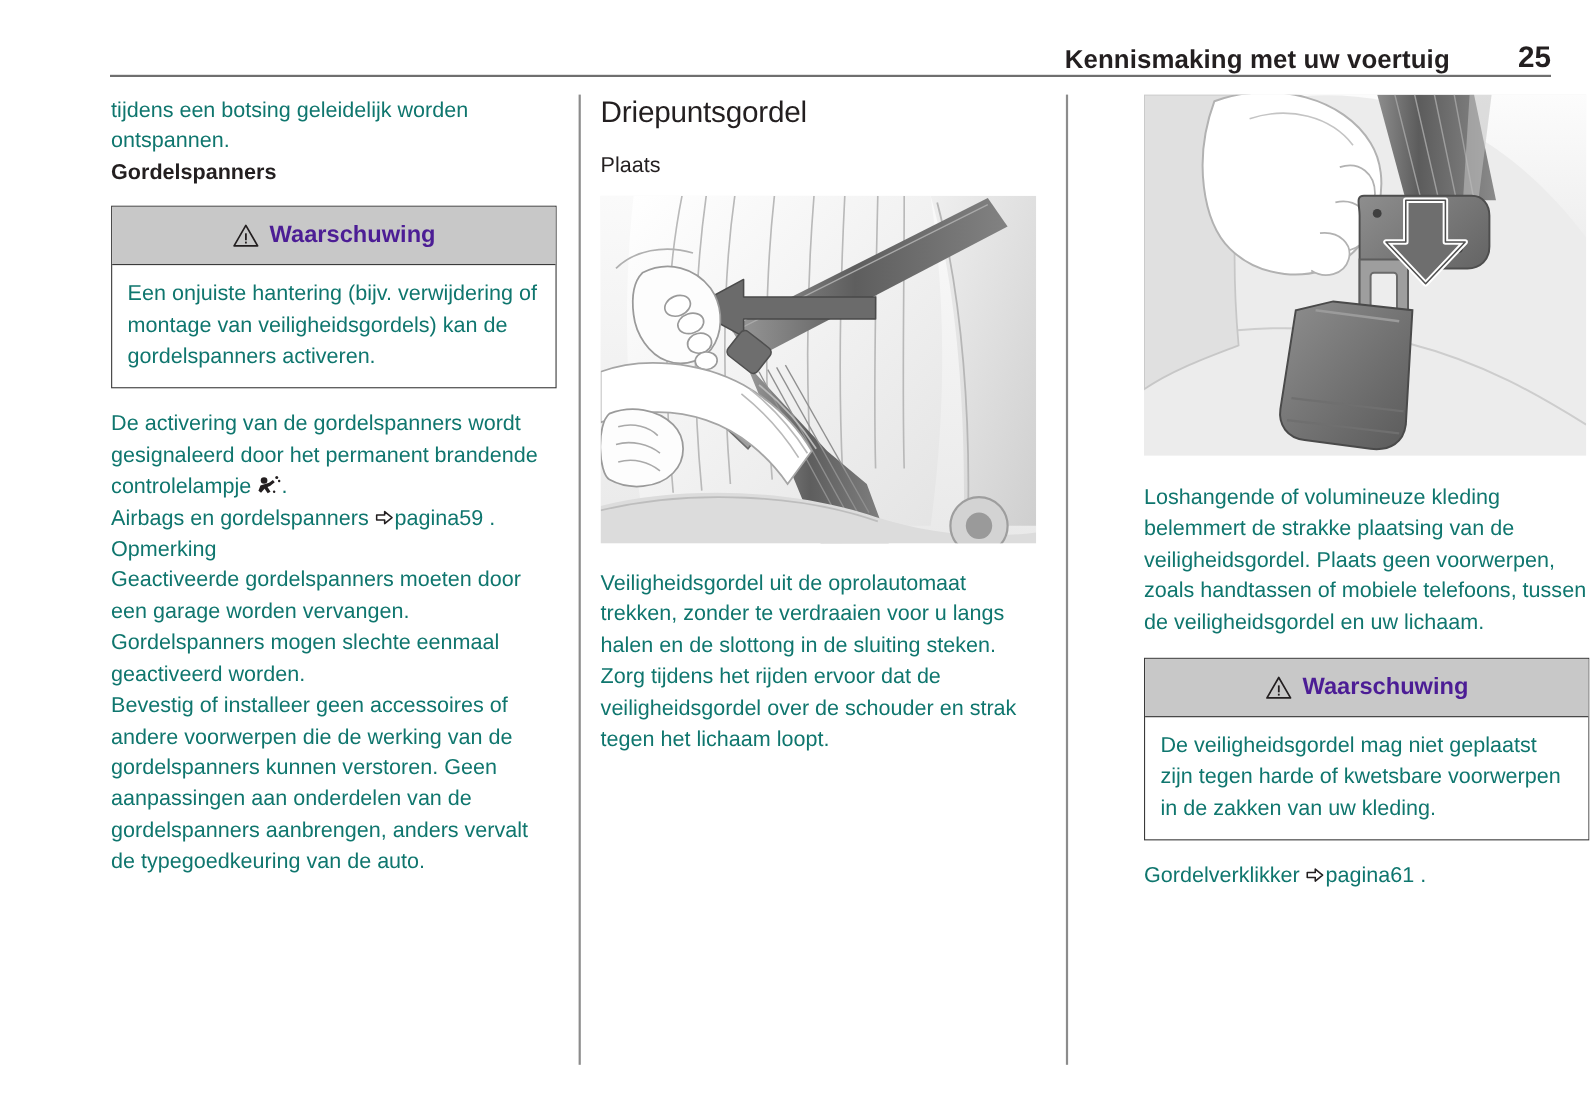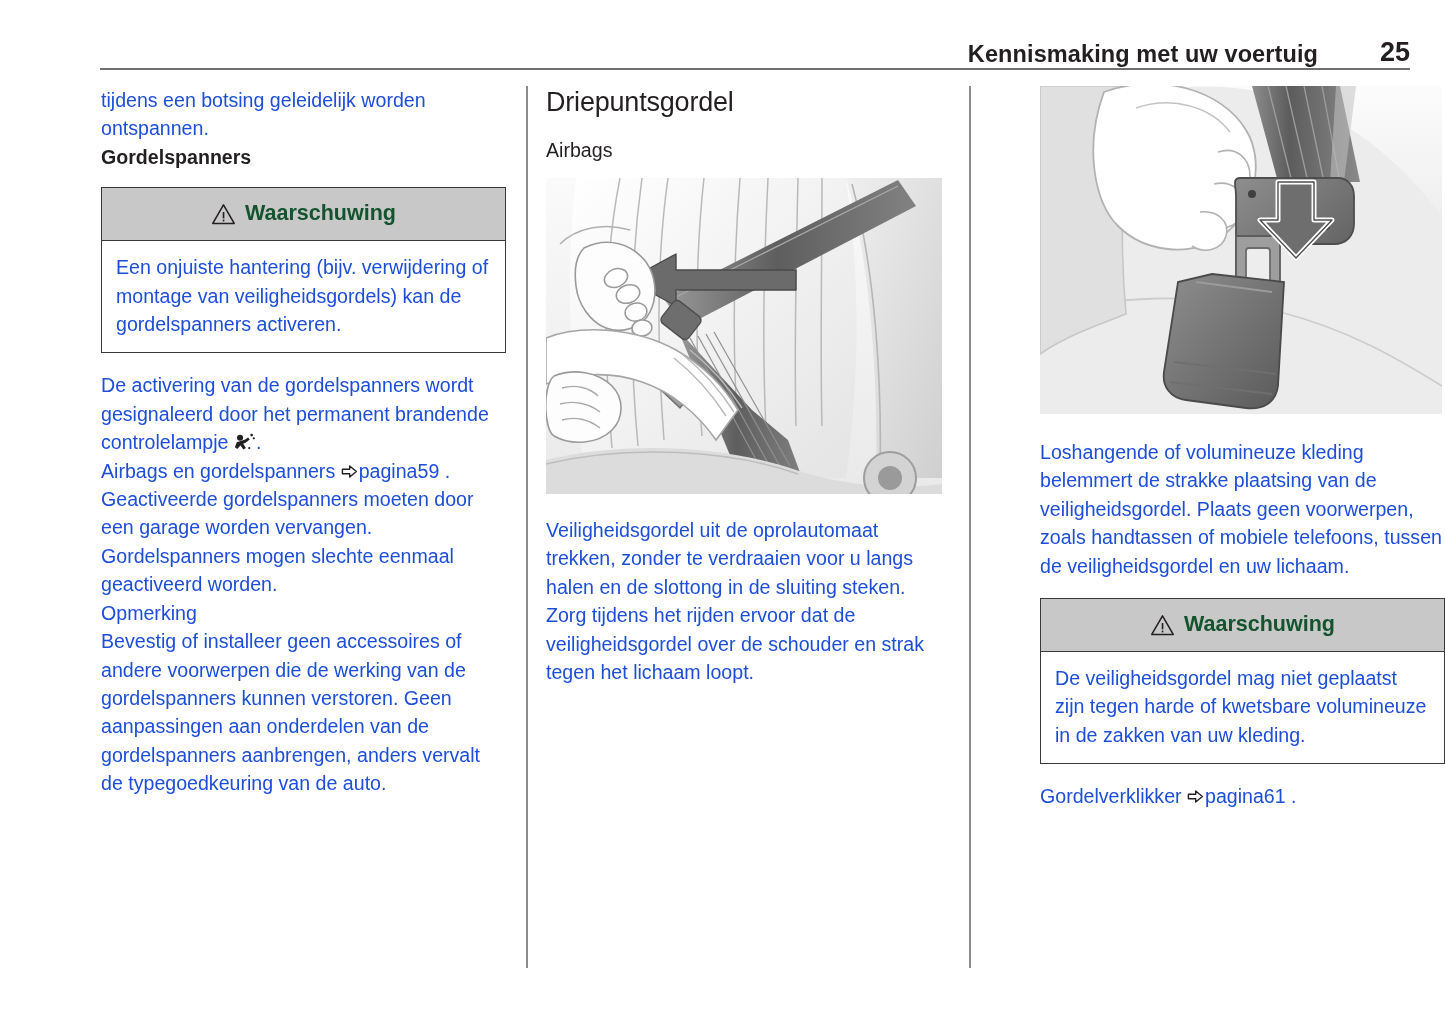--- a/index.html
+++ b/index.html
@@ -76,21 +76,21 @@
     background: #8c8c8c;
   }
   .divider-1 { left: 526px; }
   .divider-2 { left: 969px; }
 
   
   p {
     margin: 0;
     font-size: 19.6px;
     line-height: 28.4px;
-    color: #1d4ed8;
+    color: #0f766e;
   }
   .body-text { margin-bottom: 0; }
   .gap-sm { margin-top: 21px; }
 
   h1.section-title {
     margin: 0;
     font-size: 27px;
     font-weight: normal;
     line-height: 32px;
     color: #231f20;
@@ -128,21 +128,21 @@
   }
   .warn-tri {
     display: inline-block;
     width: 25px;
     height: 22px;
     flex: 0 0 auto;
   }
   .warnbox-title {
     font-size: 21.5px;
     font-weight: bold;
-    color: #14532d;
+    color: #4c1d95;
     line-height: 1;
   }
   .warnbox-body {
     padding: 12px 14px 14px 14px;
   }
   .warnbox-body p {
     font-size: 19.6px;
     line-height: 28.4px;
   }
 
@@ -224,32 +224,32 @@
     <p class="body-text">
       <span>Airbags en gordelspanners</span>
       <span class="nowrap"><span class="arrow-ref">
         <svg viewBox="0 0 18 18" width="17" height="17" xmlns="http://www.w3.org/2000/svg">
           <path d="M1.5 6.6 L9.2 6.6 L9.2 3.2 L16.3 9.0 L9.2 14.8 L9.2 11.4 L1.5 11.4 Z" fill="none" stroke="#231f20" stroke-width="1.5" stroke-linejoin="round"></path>
         </svg>
       </span><span>pagina59</span></span>
       <span>.</span>
     </p>
 
+    <p class="body-text">Opmerking</p>
+
     <p class="body-text">Geactiveerde gordelspanners moeten door een garage worden vervangen. Gordelspanners mogen slechte eenmaal geactiveerd worden.</p>
-
-    <p class="body-text">Opmerking</p>
 
     <p class="body-text">Bevestig of installeer geen accessoires of andere voorwerpen die de werking van de gordelspanners kunnen verstoren. Geen aanpassingen aan onderdelen van de gordelspanners aanbrengen, anders vervalt de typegoedkeuring van de auto.</p>
   </div>
 
   <div class="col col-2">
 
     <h1 class="section-title">Driepuntsgordel</h1>
 
-    <h2 class="sub-title" style="margin-top:18px;">Airbags</h2>
+    <h2 class="sub-title" style="margin-top:18px;">Plaats</h2>
 
     <div class="figure fig-belt" style="margin-top:14px;">
       <svg viewBox="0 0 396 316" width="396" height="316" xmlns="http://www.w3.org/2000/svg">
         <defs>
           <linearGradient id="gBg" x1="0" y1="0" x2="0" y2="1">
             <stop offset="0%" stop-color="#fafafa"></stop>
             <stop offset="100%" stop-color="#e9e9e9"></stop>
           </linearGradient>
           <linearGradient id="gBelt" x1="0" y1="0" x2="1" y2="0">
             <stop offset="0%" stop-color="#9a9a9a"></stop>
@@ -415,21 +415,21 @@
         <span class="warn-tri">
           <svg viewBox="0 0 26 23" width="25" height="22" xmlns="http://www.w3.org/2000/svg">
             <path d="M13 2 L24.2 21.4 L1.8 21.4 Z" fill="none" stroke="#231f20" stroke-width="1.6" stroke-linejoin="round"></path>
             <rect x="12.2" y="9.5" width="1.7" height="6.6" fill="#231f20"></rect>
             <rect x="12.2" y="17.4" width="1.7" height="1.8" fill="#231f20"></rect>
           </svg>
         </span>
         <span class="warnbox-title">Waarschuwing</span>
       </div>
       <div class="warnbox-body">
-        <p>De veiligheidsgordel mag niet geplaatst zijn tegen harde of kwetsbare volumineuze in de zakken van uw kleding.</p>
+        <p>De veiligheidsgordel mag niet geplaatst zijn tegen harde of kwetsbare voorwerpen in de zakken van uw kleding.</p>
       </div>
     </div>
 
     <p class="body-text" style="margin-top:18px;">
       <span>Gordelverklikker</span>
       <span class="nowrap"><span class="arrow-ref">
         <svg viewBox="0 0 18 18" width="17" height="17" xmlns="http://www.w3.org/2000/svg">
           <path d="M1.5 6.6 L9.2 6.6 L9.2 3.2 L16.3 9.0 L9.2 14.8 L9.2 11.4 L1.5 11.4 Z" fill="none" stroke="#231f20" stroke-width="1.5" stroke-linejoin="round"></path>
         </svg>
       </span><span>pagina61</span></span>

